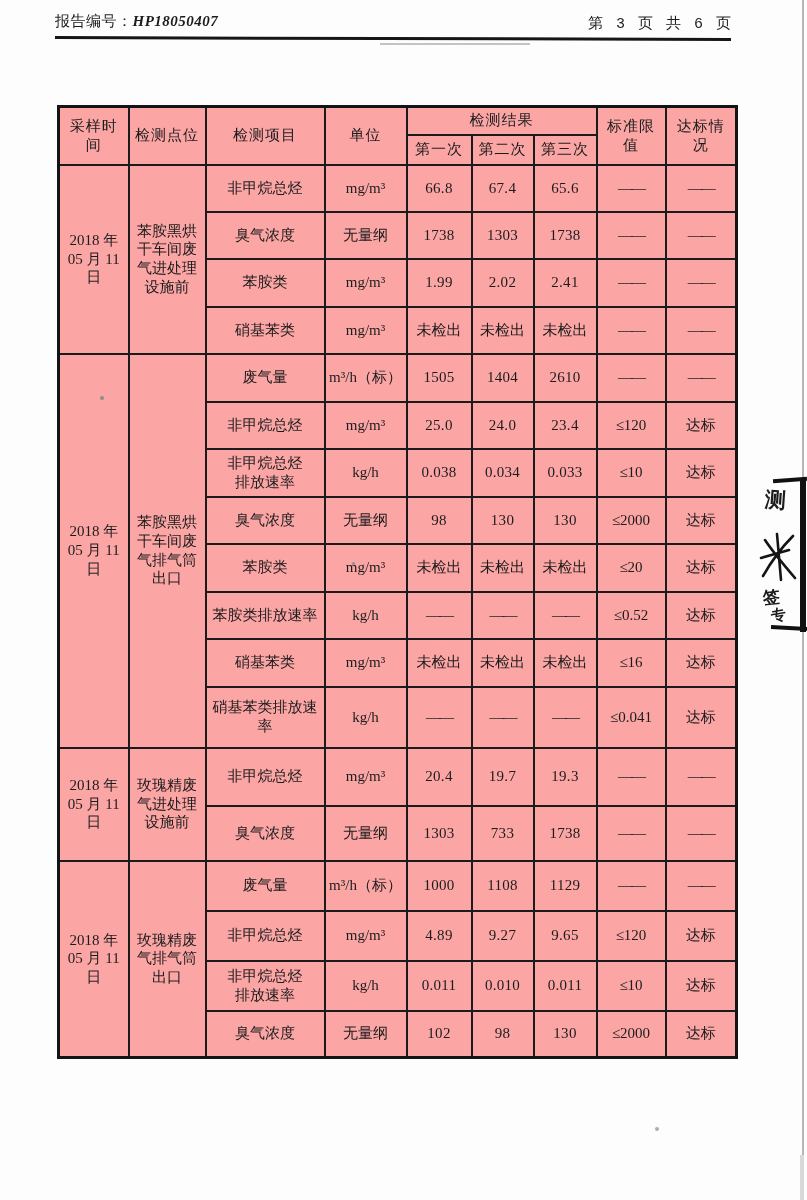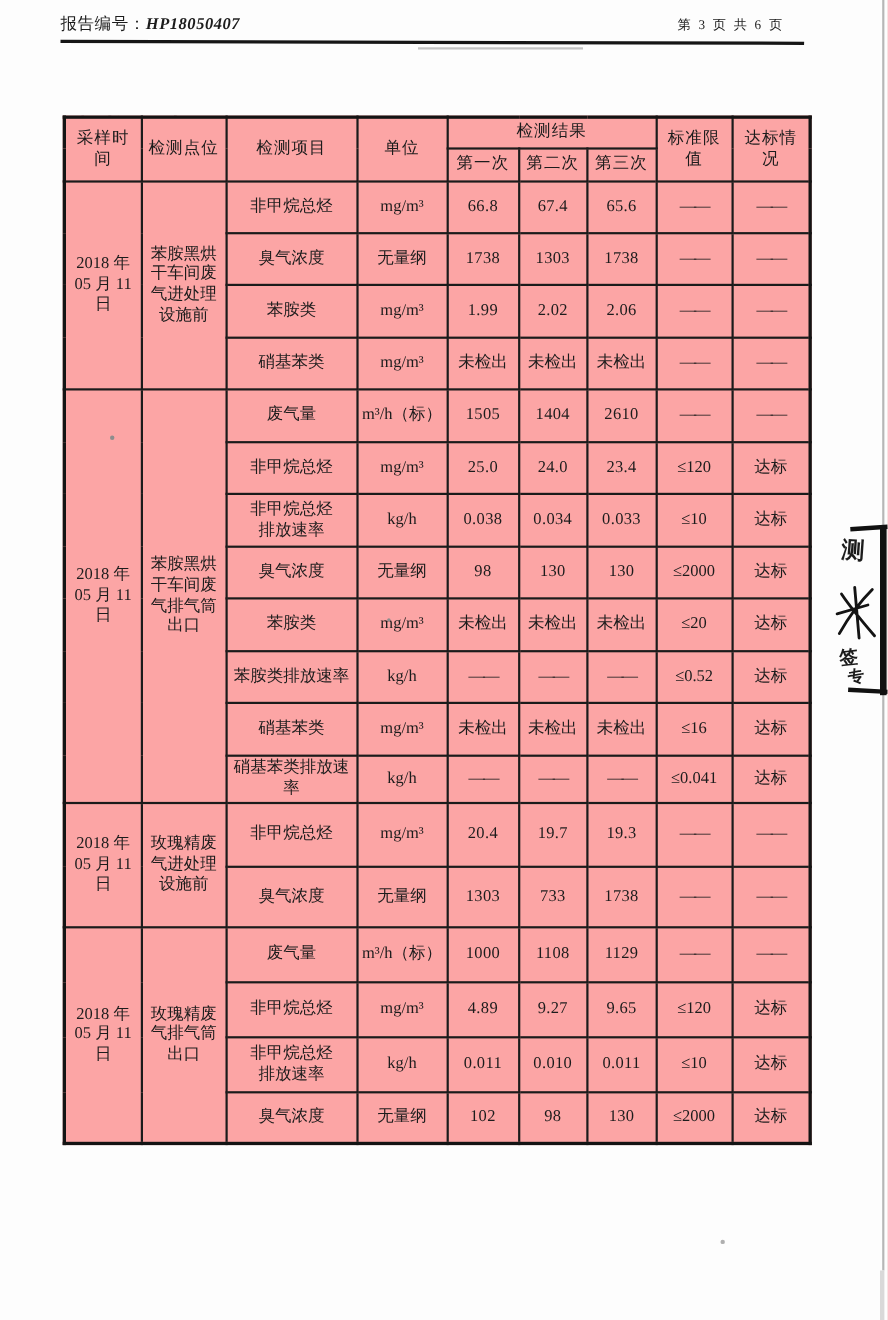--- a/index.html
+++ b/index.html
@@ -8,21 +8,21 @@
     background:#fdfdfd;
     font-family:"Liberation Serif","DejaVu Serif",serif;
     color:#1c1c1c;
   }
   .page{position:absolute;inset:0;}
 
   
   .doc-header{position:absolute;top:10px;left:55px;width:678px;height:26px;font-size:15px;}
   .report-line{position:absolute;left:0;top:2px;white-space:nowrap;letter-spacing:.5px;}
   .report-no{font-style:italic;font-weight:bold;letter-spacing:.5px;}
-  .page-info{position:absolute;right:20px;top:4px;white-space:nowrap;letter-spacing:2px;font-size:12px;}
+  .page-info{position:absolute;right:0;top:4px;white-space:nowrap;letter-spacing:2px;font-size:15px;font-family:Liberation Mono, monospace;}
   .header-rule{position:absolute;top:37px;left:55px;width:676px;height:3px;background:#161616;transform:rotate(.15deg);}
   .header-rule-smudge{position:absolute;top:43px;left:380px;width:150px;height:2px;background:#8a8a8a;opacity:.5;}
 
   
   .doc-title{position:absolute;top:62px;left:61px;font-size:22px;font-weight:bold;letter-spacing:3px;margin-top:40px;}
 
   
   table.results{
     position:absolute;top:105px;left:57px;
     border-collapse:collapse;table-layout:fixed;width:678px;
@@ -129,21 +129,21 @@
         <td class="num">1303</td>
         <td class="num">1738</td>
         <td class="dash">——</td>
         <td class="dash">——</td>
       </tr>
       <tr style="height:48px">
         <td class="prewrap">苯胺类</td>
         <td class="unit-cell">mg/m³</td>
         <td class="num">1.99</td>
         <td class="num">2.02</td>
-        <td class="num">2.06</td>
+        <td class="num">2.41</td>
         <td class="dash">——</td>
         <td class="dash">——</td>
       </tr>
       <tr style="height:47px">
         <td class="prewrap">硝基苯类</td>
         <td class="unit-cell">mg/m³</td>
         <td>未检出</td>
         <td>未检出</td>
         <td>未检出</td>
         <td class="dash">——</td>
@@ -213,21 +213,21 @@
       </tr>
       <tr style="height:48px">
         <td class="prewrap">硝基苯类</td>
         <td class="unit-cell">mg/m³</td>
         <td>未检出</td>
         <td>未检出</td>
         <td>未检出</td>
         <td class="limit">≤16</td>
         <td>达标</td>
       </tr>
-      <tr style="height:43px">
+      <tr style="height:61px">
         <td class="prewrap">硝基苯类排放速
 率</td>
         <td class="unit-cell">kg/h</td>
         <td class="dash">——</td>
         <td class="dash">——</td>
         <td class="dash">——</td>
         <td class="limit">≤0.041</td>
         <td>达标</td>
       </tr>
 

